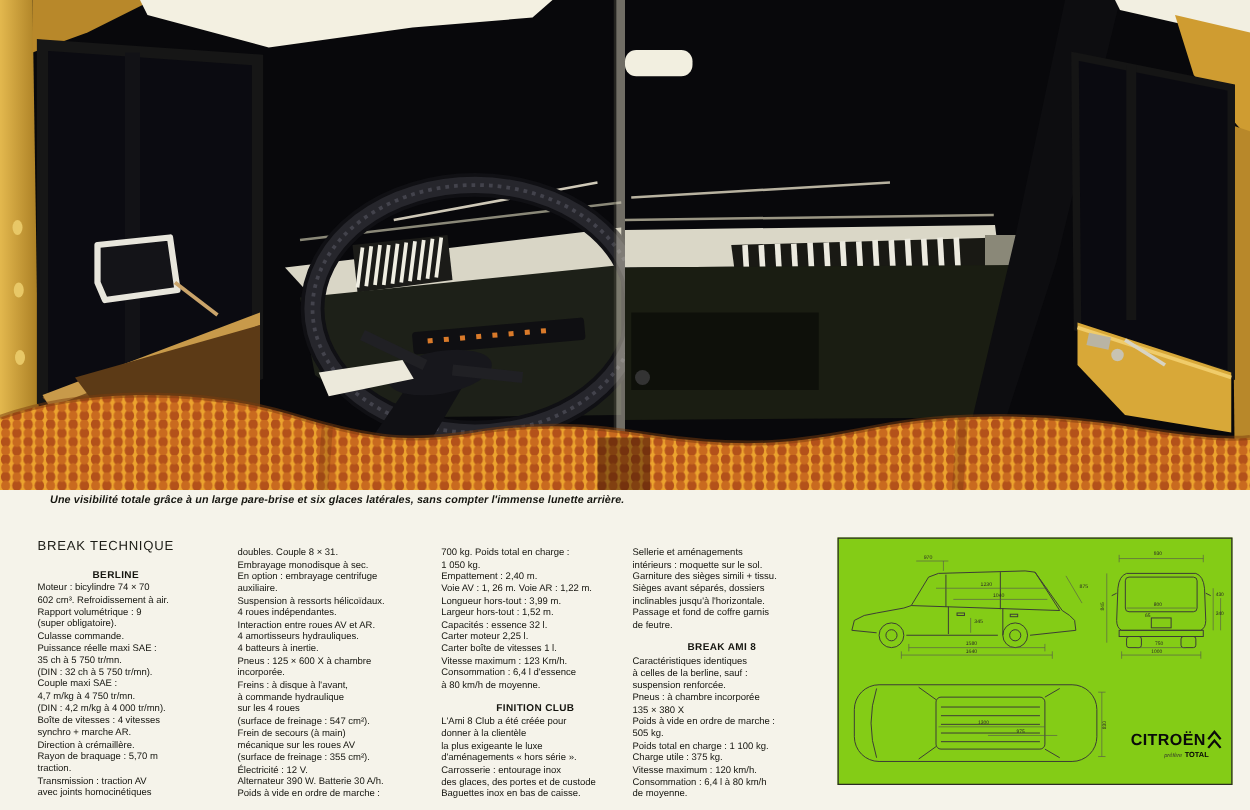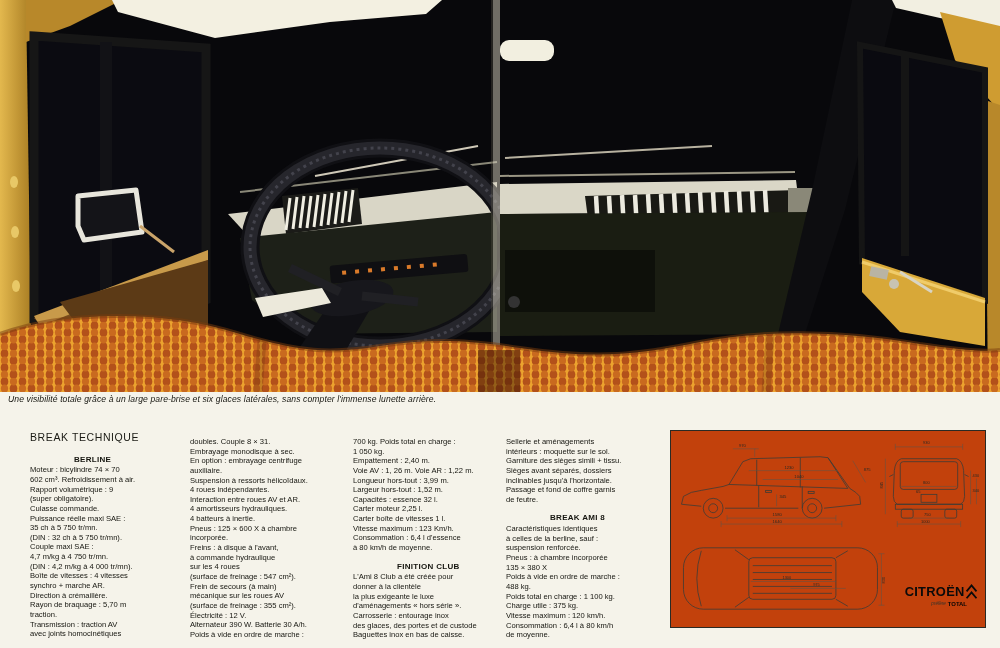--- a/index.html
+++ b/index.html
@@ -1,32 +1,32 @@
 <!DOCTYPE html>
 <html><head>
 <meta charset="utf-8">
 <style>
   html,body{margin:0;padding:0;}
   body{width:1000px;height:648px;position:relative;background:#f5f3ea;
        font-family:"Liberation Sans",sans-serif;overflow:hidden;}
   .photo{position:absolute;left:0;top:0;width:1000px;height:392px;background:#08080b;}
   .photo svg{display:block;width:1000px;height:392px;}
-  .caption{position:absolute;left:8px;top:394px;width:700px;
-           font-size:8.6px;font-style:italic;font-weight:400;color:#15150f;letter-spacing:.1px;}
+  .caption{position:absolute;left:40px;top:394px;width:700px;
+           font-size:8.6px;font-style:italic;font-weight:700;color:#15150f;letter-spacing:.1px;}
   .col{position:absolute;color:#15150f;font-size:7.6px;line-height:9.65px;white-space:nowrap;}
   .col .ln{height:9.65px;}
   .fiche-heading{font-size:10.5px;letter-spacing:.6px;color:#1a1a14;margin-bottom:12px;}
   .sec-title{font-weight:bold;font-size:8px;letter-spacing:.3px;margin-bottom:1px;margin-left:44px;}
   .sec-gap{margin-top:9px;}
   #col1{left:30px;top:433px;width:158px;}
   #col2{left:190px;top:437px;width:163px;}
   #col3{left:353px;top:437px;width:152px;}
   #col4{left:506px;top:437px;width:162px;}
   .draw-panel{position:absolute;left:670px;top:430px;width:316px;height:198px;
-              background:#c2410c;border:1px solid #2a2a24;box-sizing:border-box;text-align:center;}
+              background:#84cc16;border:1px solid #2a2a24;box-sizing:border-box;text-align:center;}
   .draw-panel svg{display:block;width:314px;height:196px;}
 </style>
 </head>
 <body>
 
 <div class="photo">
 <svg viewBox="0 0 1000 392" preserveAspectRatio="none">
   <defs>
     <pattern id="seat" width="18" height="14" patternUnits="userSpaceOnUse">
       <rect width="18" height="14" fill="#eca32e"></rect>
@@ -274,21 +274,21 @@
       <div class="ln">de feutre.</div>
     </div>
   <div class="sec-title sec-gap">BREAK AMI 8</div>
   <div>
       <div class="ln">Caractéristiques identiques</div>
       <div class="ln">à celles de la berline, sauf :</div>
       <div class="ln">suspension renforcée.</div>
       <div class="ln">Pneus : à chambre incorporée</div>
       <div class="ln">135 × 380 X</div>
       <div class="ln">Poids à vide en ordre de marche :</div>
-      <div class="ln">488 kg.</div>
+      <div class="ln">505 kg.</div>
       <div class="ln">Poids total en charge : 1 100 kg.</div>
       <div class="ln">Charge utile : 375 kg.</div>
       <div class="ln">Vitesse maximum : 120 km/h.</div>
       <div class="ln">Consommation : 6,4 l à 80 km/h</div>
       <div class="ln">de moyenne.</div>
     </div>
 </div>
 
 <div class="draw-panel">
 <svg viewBox="0 0 316 198" font-family="Liberation Sans, sans-serif">

